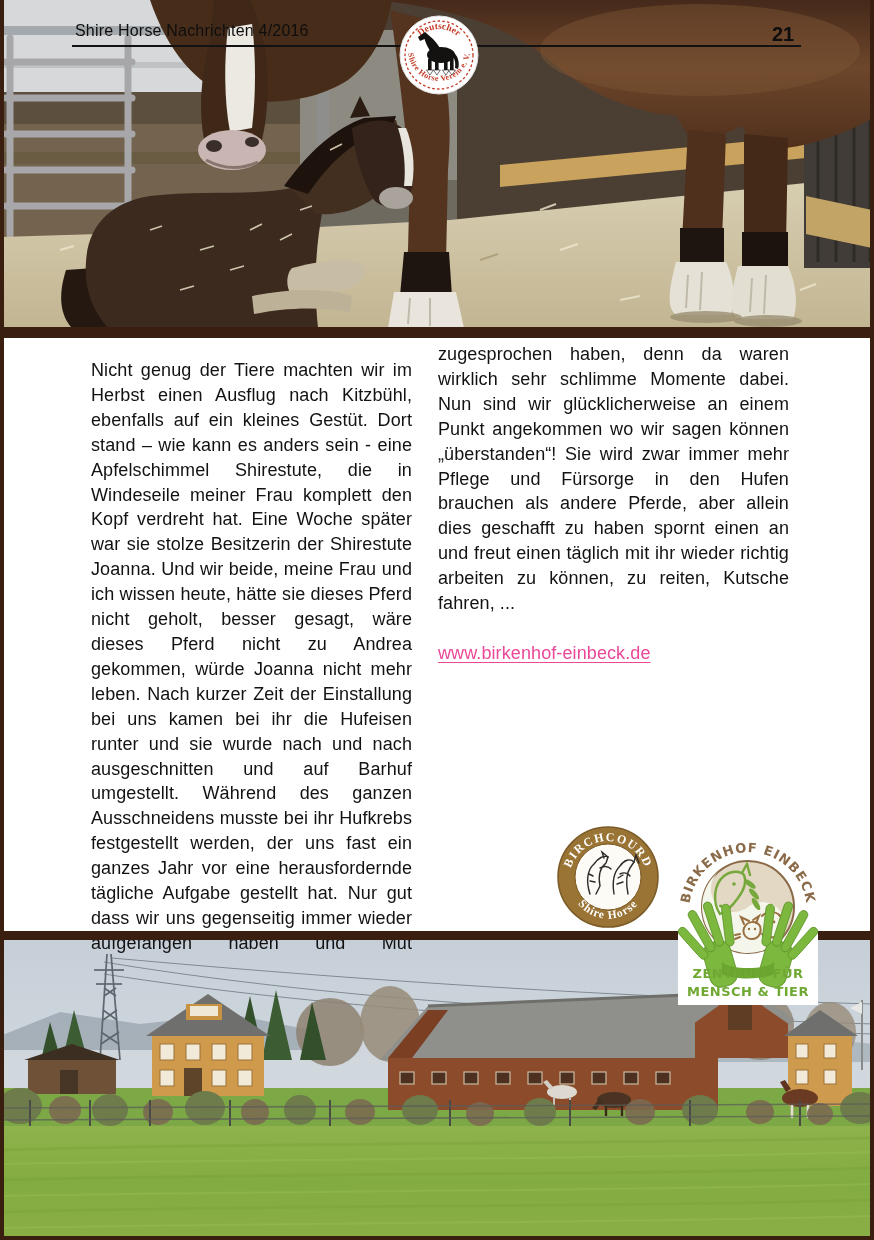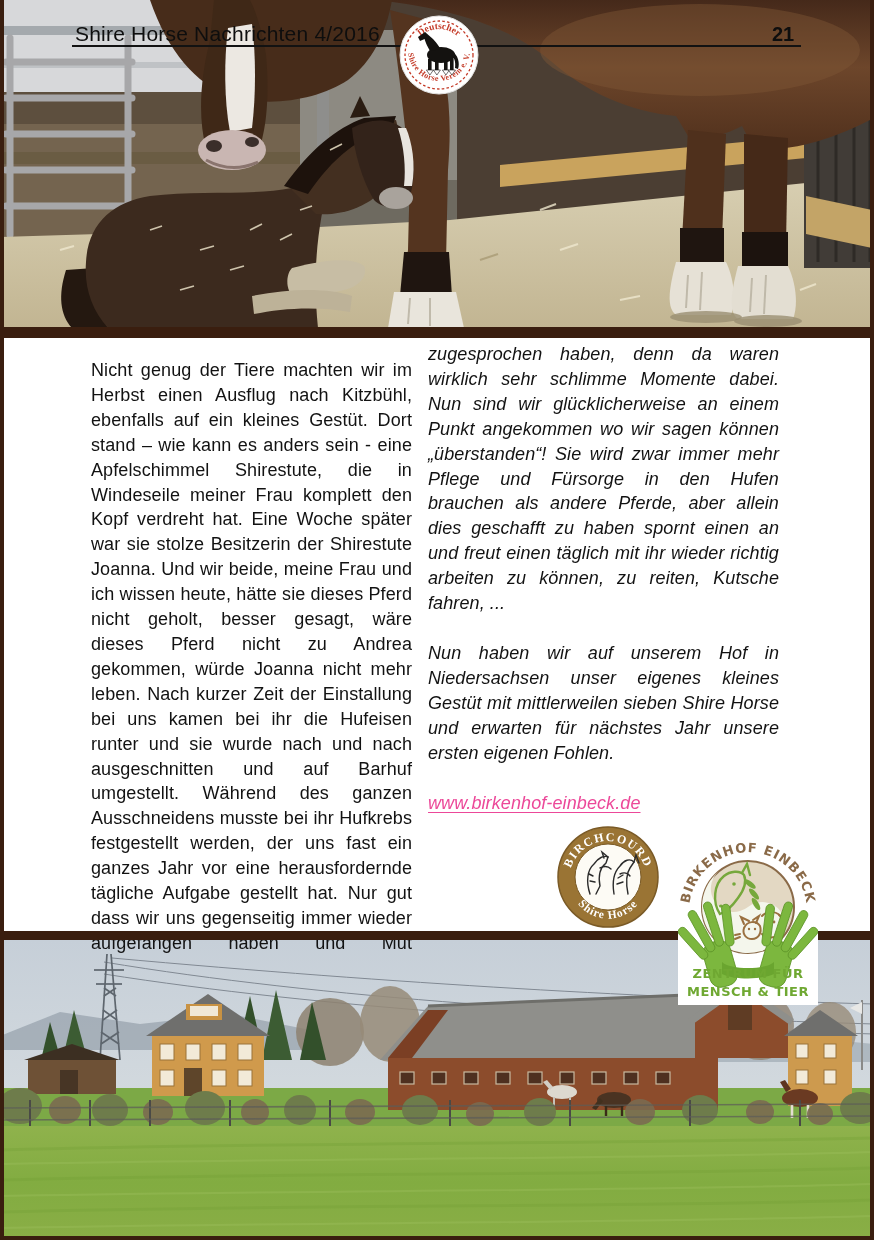--- a/index.html
+++ b/index.html
@@ -12,28 +12,28 @@
   .edge.left{left:0}.edge.right{right:0}
   .edge-bottom{position:absolute;left:0;right:0;bottom:0;height:4px;background:#3a1e0f;z-index:60;}
 
   .photo-top{position:absolute;top:0;left:0;width:874px;height:328px;z-index:1;}
   .bar-top{position:absolute;top:327px;left:0;width:874px;height:11px;background:#3a1e0f;z-index:10;}
   .bar-bottom{position:absolute;top:931px;left:0;width:874px;height:9px;background:#3a1e0f;z-index:10;}
   .photo-bottom{position:absolute;top:940px;left:0;width:874px;height:300px;z-index:1;}
 
   .page-header{position:absolute;top:0;left:0;width:874px;height:110px;z-index:20;}
   .header-line{position:absolute;left:72px;top:45px;width:729px;height:2px;background:#121212;}
-  .header-title{position:absolute;left:75px;top:22px;font-size:21px;letter-spacing:0.2px;color:#0e0e0e;white-space:nowrap;}
+  .header-title{position:absolute;left:75px;top:22px;font-size:16px;letter-spacing:0.2px;color:#0e0e0e;white-space:nowrap;}
   .page-number{position:absolute;left:772px;top:23px;font-size:20px;font-weight:bold;color:#0e0e0e;}
   .club-logo{position:absolute;left:399px;top:14px;width:80px;height:82px;}
 
   .col{position:absolute;top:342px;text-align:justify;font-size:18px;line-height:24.9px;letter-spacing:0.1px;color:#121212;z-index:5;}
   .col p{margin:16px;}
   .col-left{left:75px;width:353px;text-align-last:justify;}
-  .col-right{left:428px;width:351px;font-style:italic;}
+  .col-right{left:438px;width:351px;}
   .col-right p{margin:0 0 25px 0;}
   .website-link{display:inline-block;margin-top:0;font-size:18px;color:#ec4899;text-decoration:underline;text-underline-offset:3px;}
 
   .birchcourd{position:absolute;left:556px;top:824px;width:104px;height:106px;z-index:15;}
   .birkenhof{position:absolute;left:678px;top:812px;width:140px;height:193px;background:#ffffff;z-index:15;}
 </style>
 </head>
 <body>
 
 <div class="page">
@@ -206,21 +206,20 @@
   </div>
 
   <div class="bar-top"></div>
 
   <div class="col col-left">
     <p>Nicht genug der Tiere machten wir im Herbst einen Ausflug nach Kitzbühl, ebenfalls auf ein kleines Gestüt. Dort stand – wie kann es anders sein - eine Apfelschimmel Shirestute, die in Windeseile meiner Frau komplett den Kopf verdreht hat. Eine Woche später war sie stolze Besitzerin der Shirestute Joanna. Und wir beide, meine Frau und ich wissen heute, hätte sie dieses Pferd nicht geholt, besser gesagt, wäre dieses Pferd nicht zu Andrea gekommen, würde Joanna nicht mehr leben. Nach kurzer Zeit der Einstallung bei uns kamen bei ihr die Hufeisen runter und sie wurde nach und nach ausgeschnitten und auf Barhuf umgestellt. Während des ganzen Ausschneidens musste bei ihr Hufkrebs festgestellt werden, der uns fast ein ganzes Jahr vor eine herausfordernde tägliche Aufgabe gestellt hat. Nur gut dass wir uns gegenseitig immer wieder aufgefangen haben und Mut</p>
   </div>
 
   <div class="col col-right">
     <p>zugesprochen haben, denn da waren wirklich sehr schlimme Momente dabei. Nun sind wir glücklicherweise an einem Punkt angekommen wo wir sagen können „überstanden“! Sie wird zwar immer mehr Pflege und Fürsorge in den Hufen brauchen als andere Pferde, aber allein dies geschafft zu haben spornt einen an und freut einen täglich mit ihr wieder richtig arbeiten zu können, zu reiten, Kutsche fahren, ...</p>
-    <p>Nun haben wir auf unserem Hof in Niedersachsen unser eigenes kleines Gestüt mit mittlerweilen sieben Shire Horse und erwarten für nächstes Jahr unsere ersten eigenen Fohlen.</p>
     <a class="website-link" href="#">www.birkenhof-einbeck.de</a>
   </div>
 
   <div class="bar-bottom"></div>
 
   <div class="photo-bottom">
     <svg width="874" height="300" viewBox="0 0 874 300" preserveAspectRatio="none">
       <defs>
         <linearGradient id="fieldg" x1="0" y1="0" x2="0" y2="1">
           <stop offset="0" stop-color="#8fb24c"></stop>

